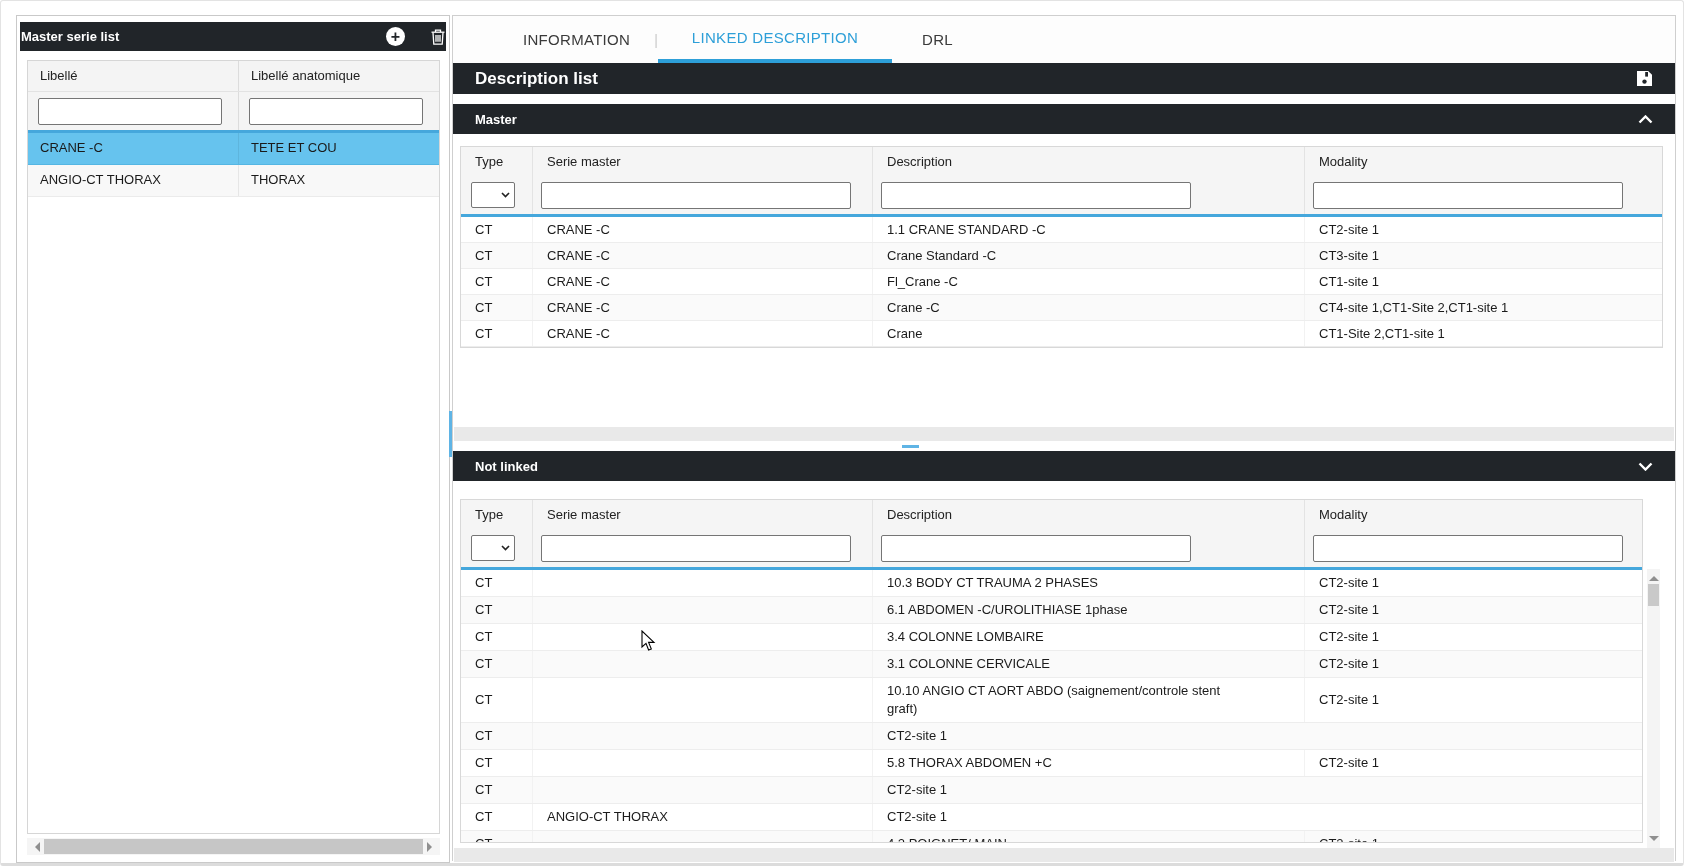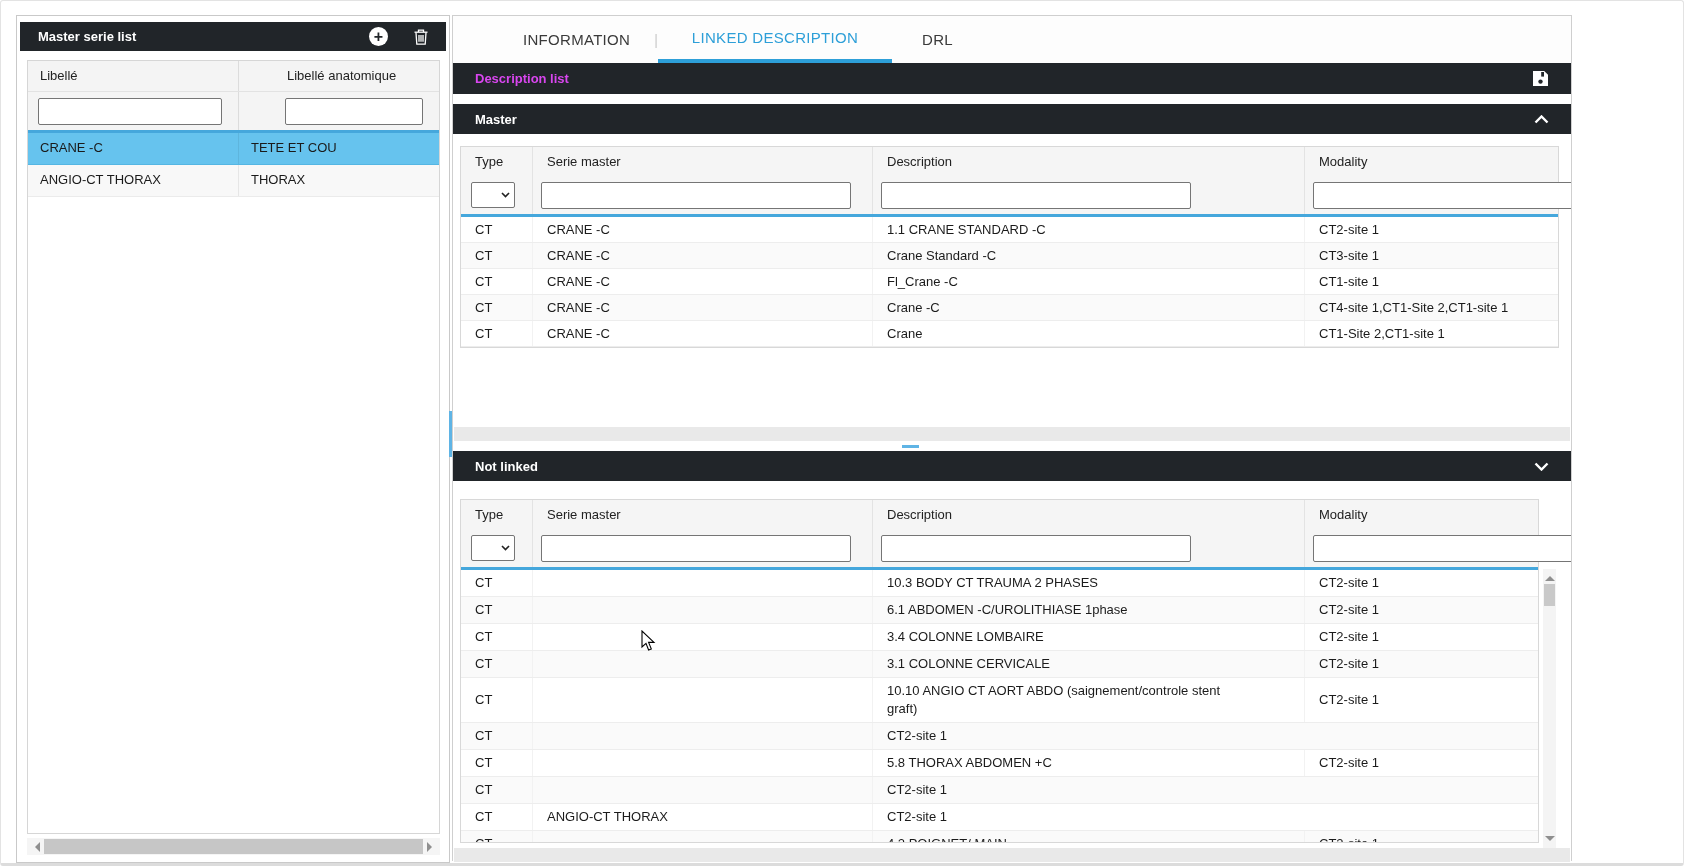--- a/index.html
+++ b/index.html
@@ -2,29 +2,29 @@
 <html><head>
 <meta charset="utf-8">
 <style>
   html,body{margin:0;padding:0;background:#fff;}
   body{width:1684px;height:866px;position:relative;overflow:hidden;
        font-family:"Liberation Sans","DejaVu Sans",sans-serif;color:#1a1a1a;}
   .screen{position:absolute;inset:0;border:1px solid #e3e3e3;border-bottom:3px solid #dcdcdc;border-radius:3px;background:#fff;}
 
   
   .left-panel{position:absolute;left:15px;top:14px;width:432px;height:846px;border:1px solid #c9c9c9;background:#fff;}
-  .lp-header{margin:6px 3px 0 3px;height:29px;background:#212529;display:flex;align-items:center;padding:0 18px;}
+  .lp-header{margin:6px 3px 0 3px;height:29px;background:#212529;display:flex;align-items:center;padding:0 1px;}
   .lp-title{flex:1;color:#fff;font-size:13px;font-weight:600;}
   .lp-icons{display:flex;align-items:center;gap:26px;}
   .add-btn{width:19px;height:19px;border-radius:50%;background:#fff;color:#212529;font-size:16px;font-weight:700;
            line-height:19px;text-align:center;cursor:pointer;}
   .icon-btn{cursor:pointer;display:flex;align-items:center;}
 
   .lp-grid{position:absolute;left:10px;right:9px;top:44px;bottom:28px;border:1px solid #d6d6d6;background:#fff;}
-  .lp-row2{display:grid;grid-template-columns:211px 1fr;gap:36px;}
+  .lp-row2{display:grid;grid-template-columns:211px 1fr;}
   .lp-ghead{height:30px;background:#f4f4f4;border-bottom:1px solid #e2e2e2;}
   .lp-ghead>div{line-height:30px;padding-left:12px;font-size:13px;color:#222;}
   .lp-ghead>div:first-child{border-right:1px solid #dcdcdc;}
   .lp-gfilter{height:38px;background:#f4f4f4;}
   .lp-gfilter>div{padding:6px 0 0 10px;}
   .lp-gfilter>div:first-child{border-right:1px solid #dcdcdc;}
   .f-input{height:25px;border:1px solid #757575;border-radius:2px;background:#fff;padding:0 6px;font-size:12px;outline:none;}
   .lp-gfilter .f-input{width:calc(100% - 30px);}
   #master-rows{border-top:3px solid #45A7DC;}
   .master-row{display:grid;grid-template-columns:211px 1fr;height:31px;font-size:13px;color:#1a1a1a;
@@ -41,29 +41,29 @@
   .arr-up{border-bottom-color:#8f8f8f;margin-top:2px;}
   .arr-down{border-top-color:#8f8f8f;margin-bottom:2px;}
   .hthumb{flex:1;height:15px;background:#c6c6c6;margin:0 4px;}
 
   
   .v-dash{position:absolute;left:448px;top:410px;width:3px;height:46px;background:#5FB4E5;cursor:col-resize;}
   .h-split{height:10px;position:relative;background:#fff;}
   .h-dash{position:absolute;left:449px;top:4px;width:17px;height:3px;background:#5FB4E5;cursor:row-resize;}
 
   
-  .right-panel{position:absolute;left:451px;top:14px;width:1120px;height:846px;border:1px solid #cfcfcf;background:#fff;box-sizing:border-box;}
+  .right-panel{position:absolute;left:451px;top:14px;width:1224px;height:846px;border:1px solid #cfcfcf;background:#fff;box-sizing:border-box;}
   .tabbar{height:47px;display:flex;align-items:stretch;padding-left:46px;background:#fdfdfd;}
   .tab{display:flex;align-items:center;padding:0 24px;font-size:15px;color:#3a3a3a;letter-spacing:.3px;cursor:pointer;}
   .tab.active{color:#2D9FD8;padding:0 34px;border-bottom:4px solid #2D9FD8;}
   .tab.drl{padding:0 29px;margin-left:1px;}
   .tab-sep{display:flex;align-items:center;color:#c9c9c9;font-size:14px;}
 
   .desc-bar{height:31px;background:#212529;display:flex;align-items:center;padding:0 22px;}
-  .desc-title{flex:1;color:#d946ef;font-size:13px;font-weight:600;}
+  .desc-title{flex:1;color:#ffffff;font-size:17px;font-weight:600;}
   .gap10{height:10px;background:#fff;}
 
   .sec-header{height:30px;background:#212529;display:flex;align-items:center;padding:0 22px;}
   .sec-title{flex:1;color:#fff;font-size:13px;font-weight:700;}
   .sec-body{position:relative;background:#fff;overflow:hidden;}
   #linked-body{height:307px;}
   #notlinked-body{height:381px;}
   .sec-strip{position:absolute;left:1px;right:1px;bottom:0;height:14px;background:#e9e9e9;}
 
   .data-grid{position:absolute;left:7px;top:12px;border:1px solid #d8d8d8;background:#fff;}

